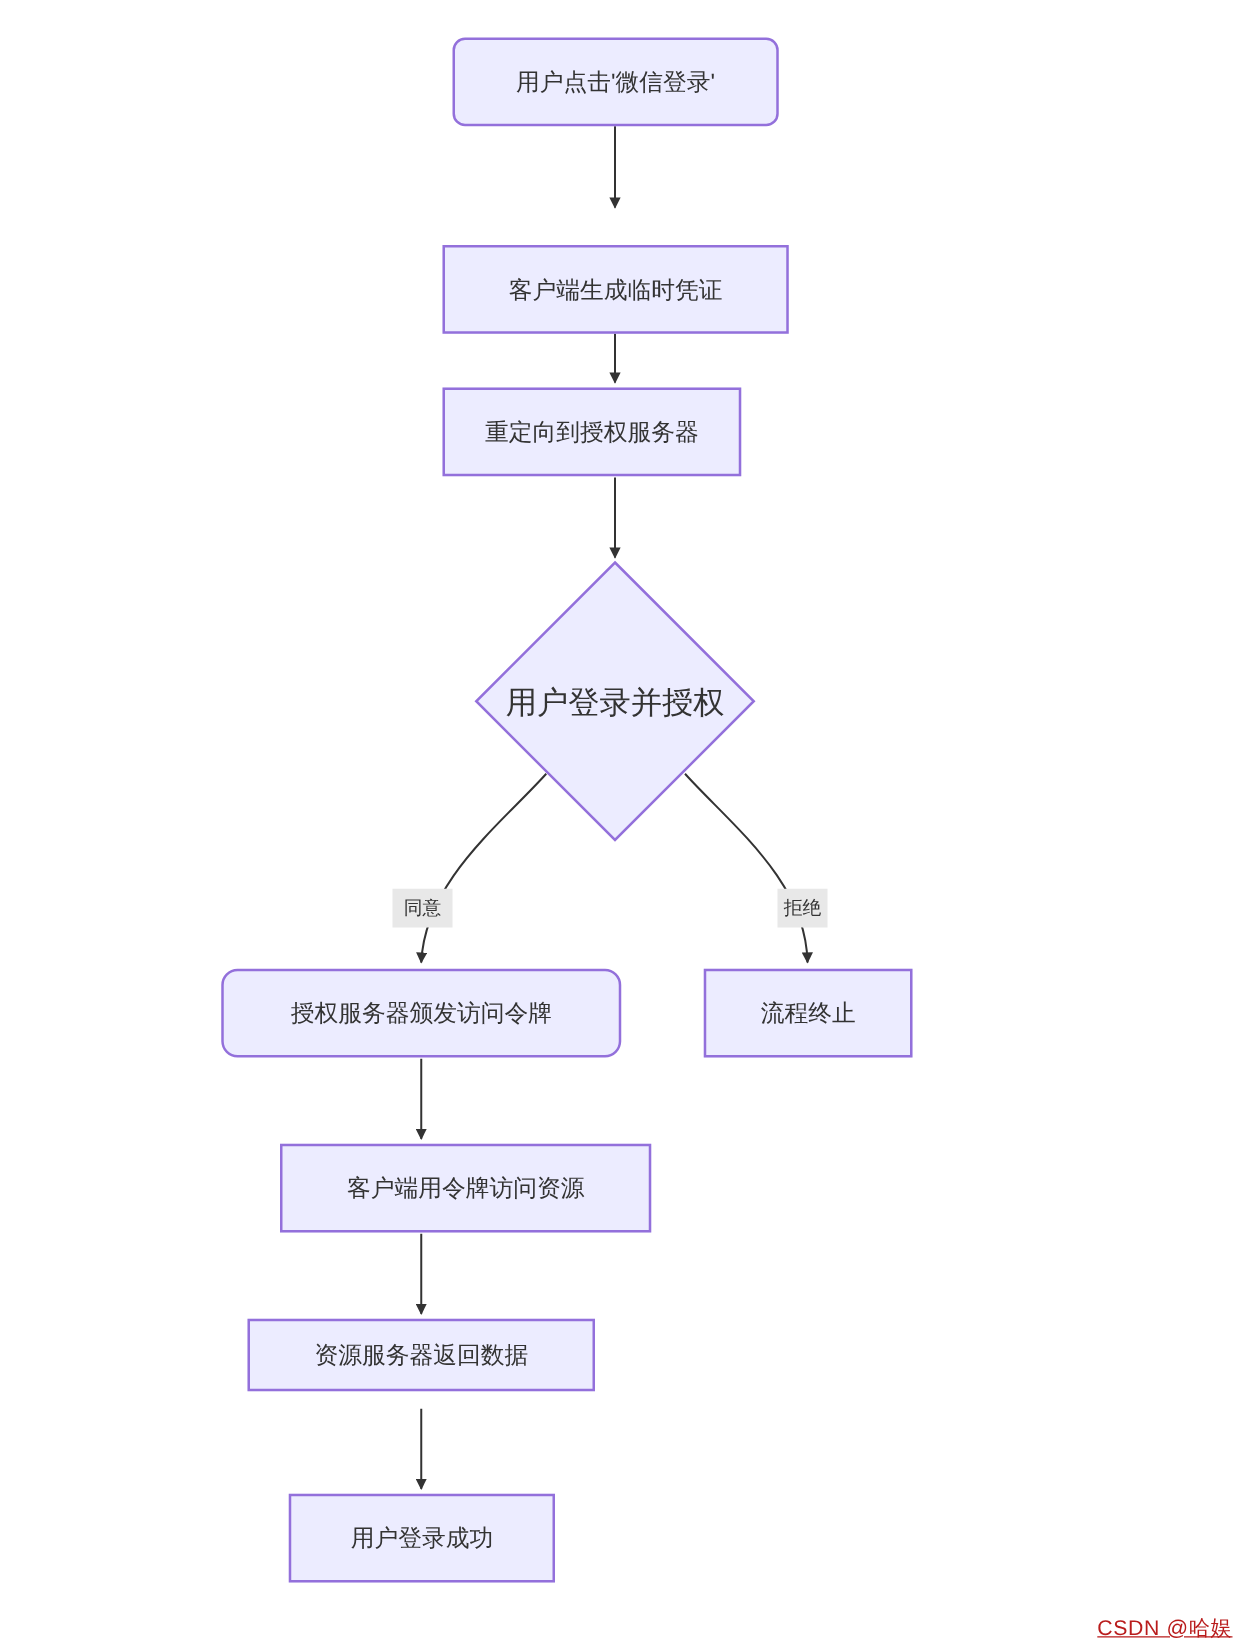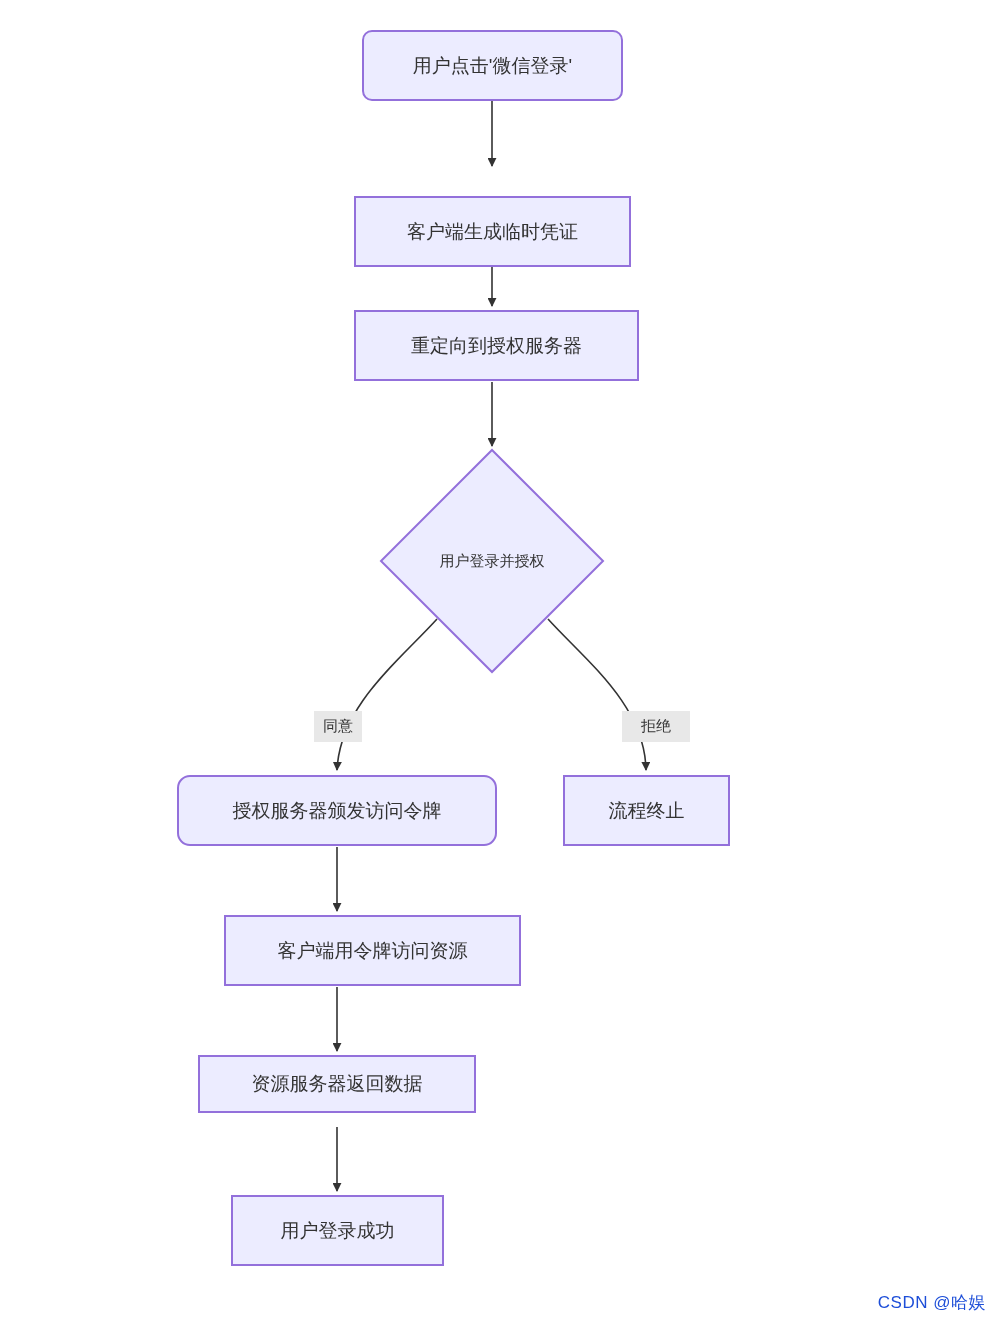--- a/index.html
+++ b/index.html
@@ -33,56 +33,57 @@
     color: var(--text, #333333);
     font-size: 19px;
     white-space: nowrap;
   }
   .decision-label {
     position: absolute;
     display: flex;
     align-items: center;
     justify-content: center;
     color: var(--text, #333333);
-    font-size: 15px;
+    font-size: 25px;
     white-space: nowrap;
   }
   .edge-label {
     position: absolute;
     box-sizing: border-box;
     display: flex;
     align-items: center;
     justify-content: center;
     background: var(--edge-label-bg, #e8e8e8);
     color: var(--text, #333333);
     font-size: 15px;
     white-space: nowrap;
   }
   .watermark {
     position: absolute;
     right: 2px;
     top: 1291px;
-    color: #1d4ed8;
+    color: #b91c1c;
     font-size: 17px;
     letter-spacing: 0.5px;
     white-space: nowrap;
+    text-decoration: underline;
   }
 
   
   .n-click     { left: 362px; top: 30px;   width: 261px; height: 71px; border-radius: 10px; }
   .n-cred      { left: 354px; top: 170px;  width: 277px; height: 71px; margin-top: 26px; }
-  .n-redirect  { left: 354px; top: 310px;  width: 285px; height: 71px; text-align: center; }
+  .n-redirect  { left: 354px; top: 310px;  width: 239px; height: 71px; text-align: center; }
   .n-issue     { left: 177px; top: 775px;  width: 320px; height: 71px; border-radius: 13px; }
   .n-terminate { left: 563px; top: 775px;  width: 167px; height: 71px; }
   .n-access    { left: 188px; top: 915px;  width: 297px; height: 71px; margin-left: 36px; }
   .n-return    { left: 198px; top: 1055px; width: 278px; height: 58px; }
   .n-success   { left: 231px; top: 1195px; width: 213px; height: 71px; }
   .d-decision  { left: 381px; top: 541px;  width: 222px; height: 40px; }
   .l-agree     { left: 314px; top: 711px;  width: 48px;  height: 31px; }
-  .l-refuse    { left: 622px; top: 711px;  width: 68px;  height: 31px; }
+  .l-refuse    { left: 622px; top: 711px;  width: 40px;  height: 31px; }
 </style>
 </head>
 <body>
 
 <div class="canvas">
 
   <svg class="edge-layer" viewBox="0 0 988 1320">
     <defs>
       <marker id="arrowhead" viewBox="0 0 10 10" refX="9" refY="5" markerWidth="9" markerHeight="9" markerUnits="userSpaceOnUse" orient="auto">
         <path d="M0,0 L10,5 L0,10 z" fill="#333333"></path>

